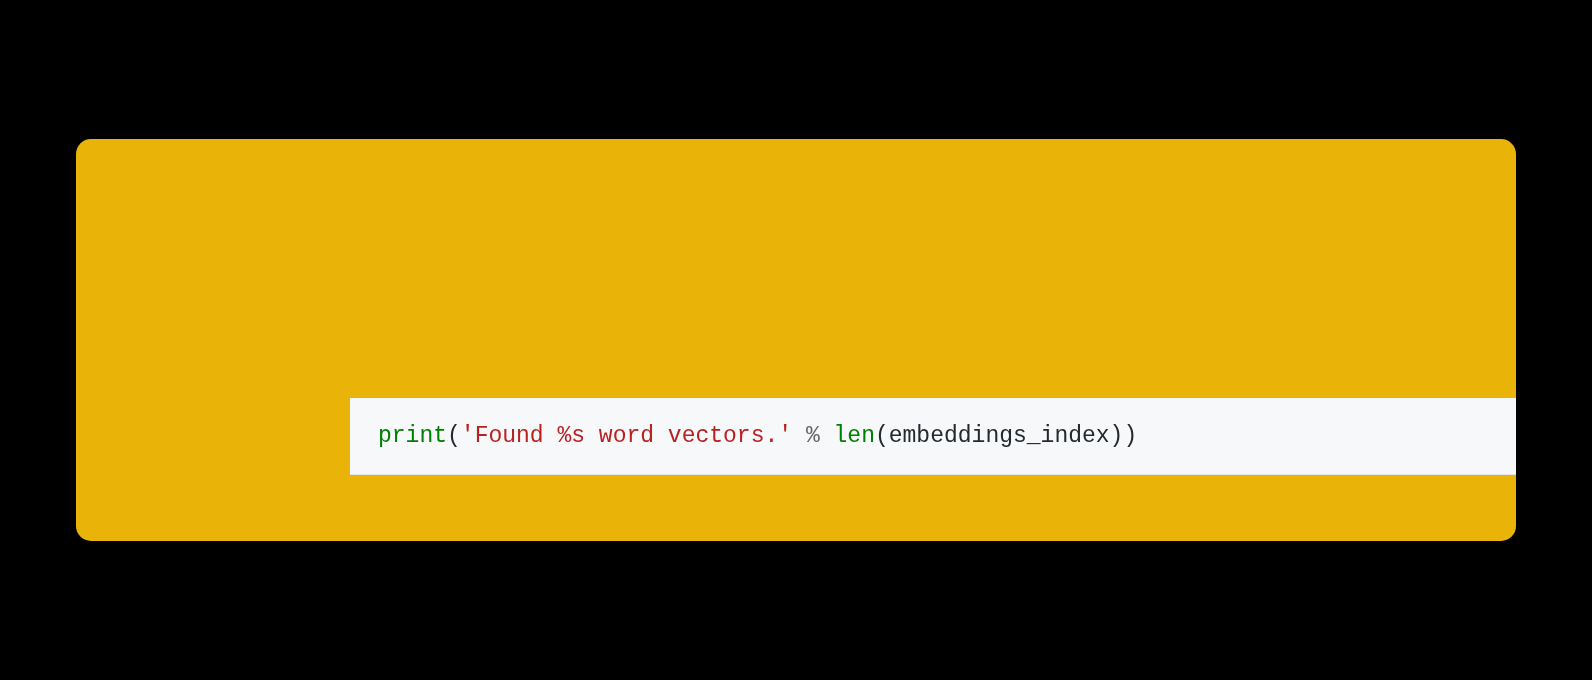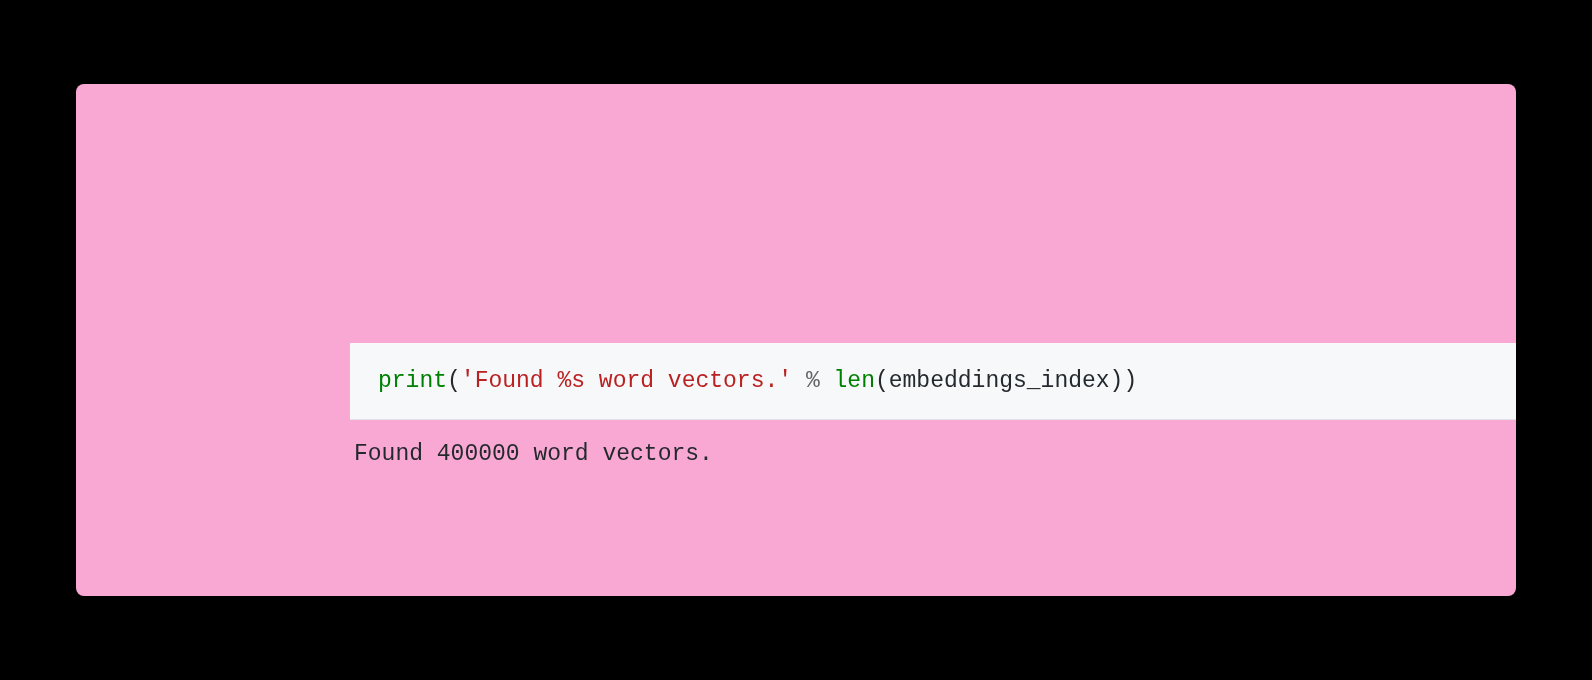--- a/index.html
+++ b/index.html
@@ -10,24 +10,24 @@
     body {
       background: #000;
       width: 1592px;
       height: 680px;
       display: flex;
       align-items: center;
       justify-content: center;
       font-family: -apple-system, BlinkMacSystemFont, "Segoe UI", Helvetica, Arial, sans-serif;
     }
     .card {
-      background: #f9a8d4;
+      background: #eab308;
       width: 1440px;
-      height: 512px;
-      border-radius: 8px;
+      height: 402px;
+      border-radius: 15px;
       box-shadow: 0 12px 40px rgba(0,0,0,0.5);
       position: relative;
       overflow: hidden;
     }
     .content-area {
       position: absolute;
       left: 274px;
       top: 259px;
       right: 0;
     }
@@ -53,15 +53,14 @@
     .tok-string  { color: #ba2121; }
     .tok-operator{ color: #666666; }
     .tok-punct   { color: #24292e; }
   </style>
 </head>
 <body>
 
 <div class="card">
   <div class="content-area">
     <div class="code-cell"><span class="tok-builtin">print</span><span class="tok-punct">(</span><span class="tok-string">'Found %s word vectors.'</span><span> </span><span class="tok-operator">%</span><span> </span><span class="tok-builtin">len</span><span class="tok-punct">(</span><span class="tok-punct">embeddings_index</span><span class="tok-punct">)</span><span class="tok-punct">)</span></div>
-    <div class="output-cell">Found 400000 word vectors.</div>
   </div>
 </div>
 
 </body></html>

